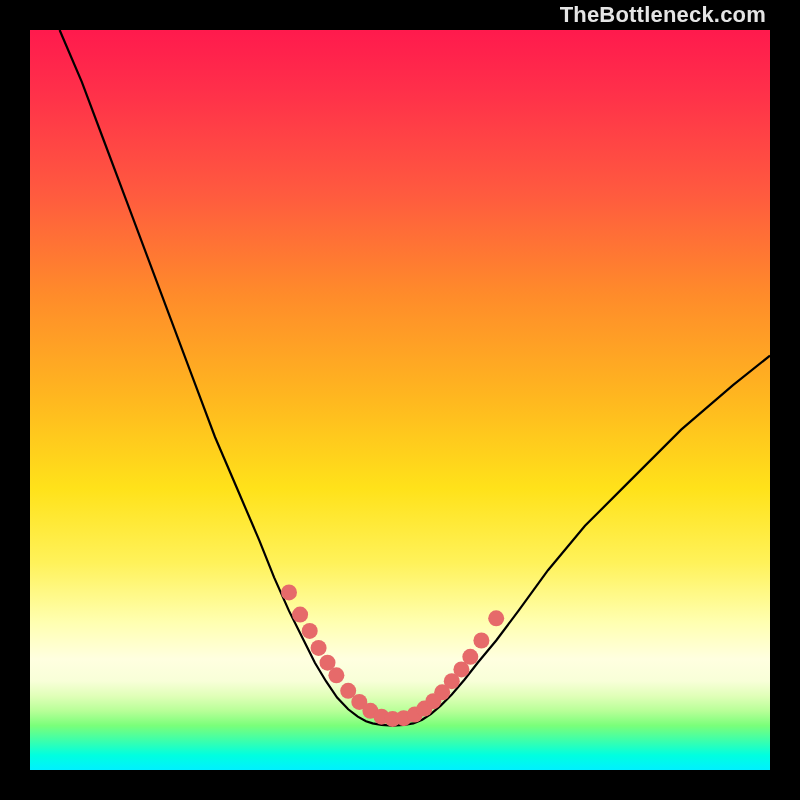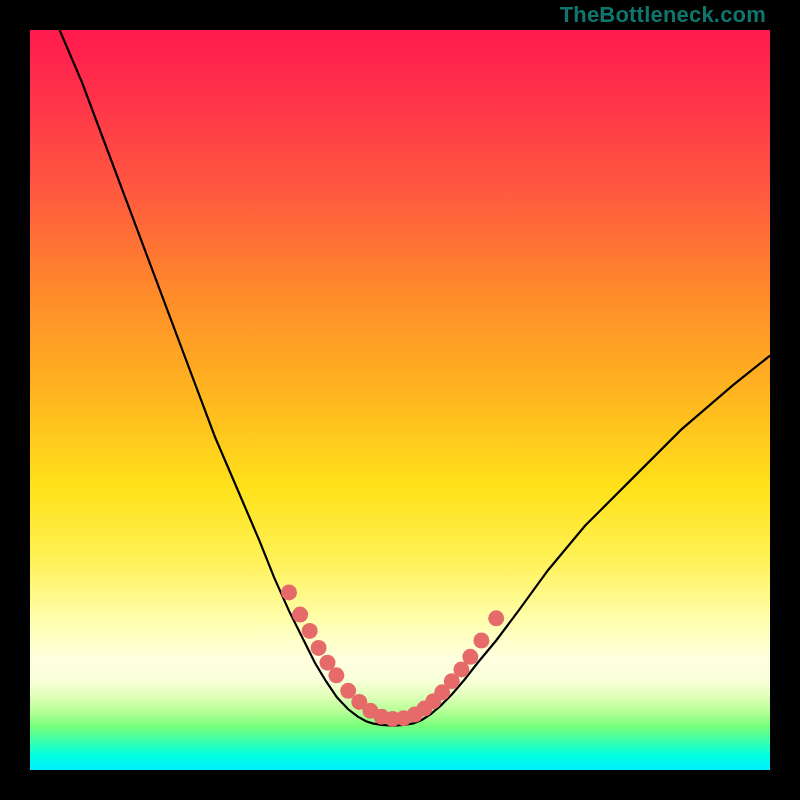--- a/index.html
+++ b/index.html
@@ -42,21 +42,21 @@
       #00ffe0 98%,
       #00f0ff 100%);
   }
   .watermark {
     position: absolute;
     top: 2px;
     right: 34px;
     font-family: Arial, Helvetica, sans-serif;
     font-size: 22px;
     font-weight: 600;
-    color: #0f766e;
+    color: #e5e5e5;
     letter-spacing: 0.2px;
   }
   svg.overlay {
     position: absolute;
     left: 0;
     top: 0;
     width: 740px;
     height: 740px;
     overflow: visible;
   }

